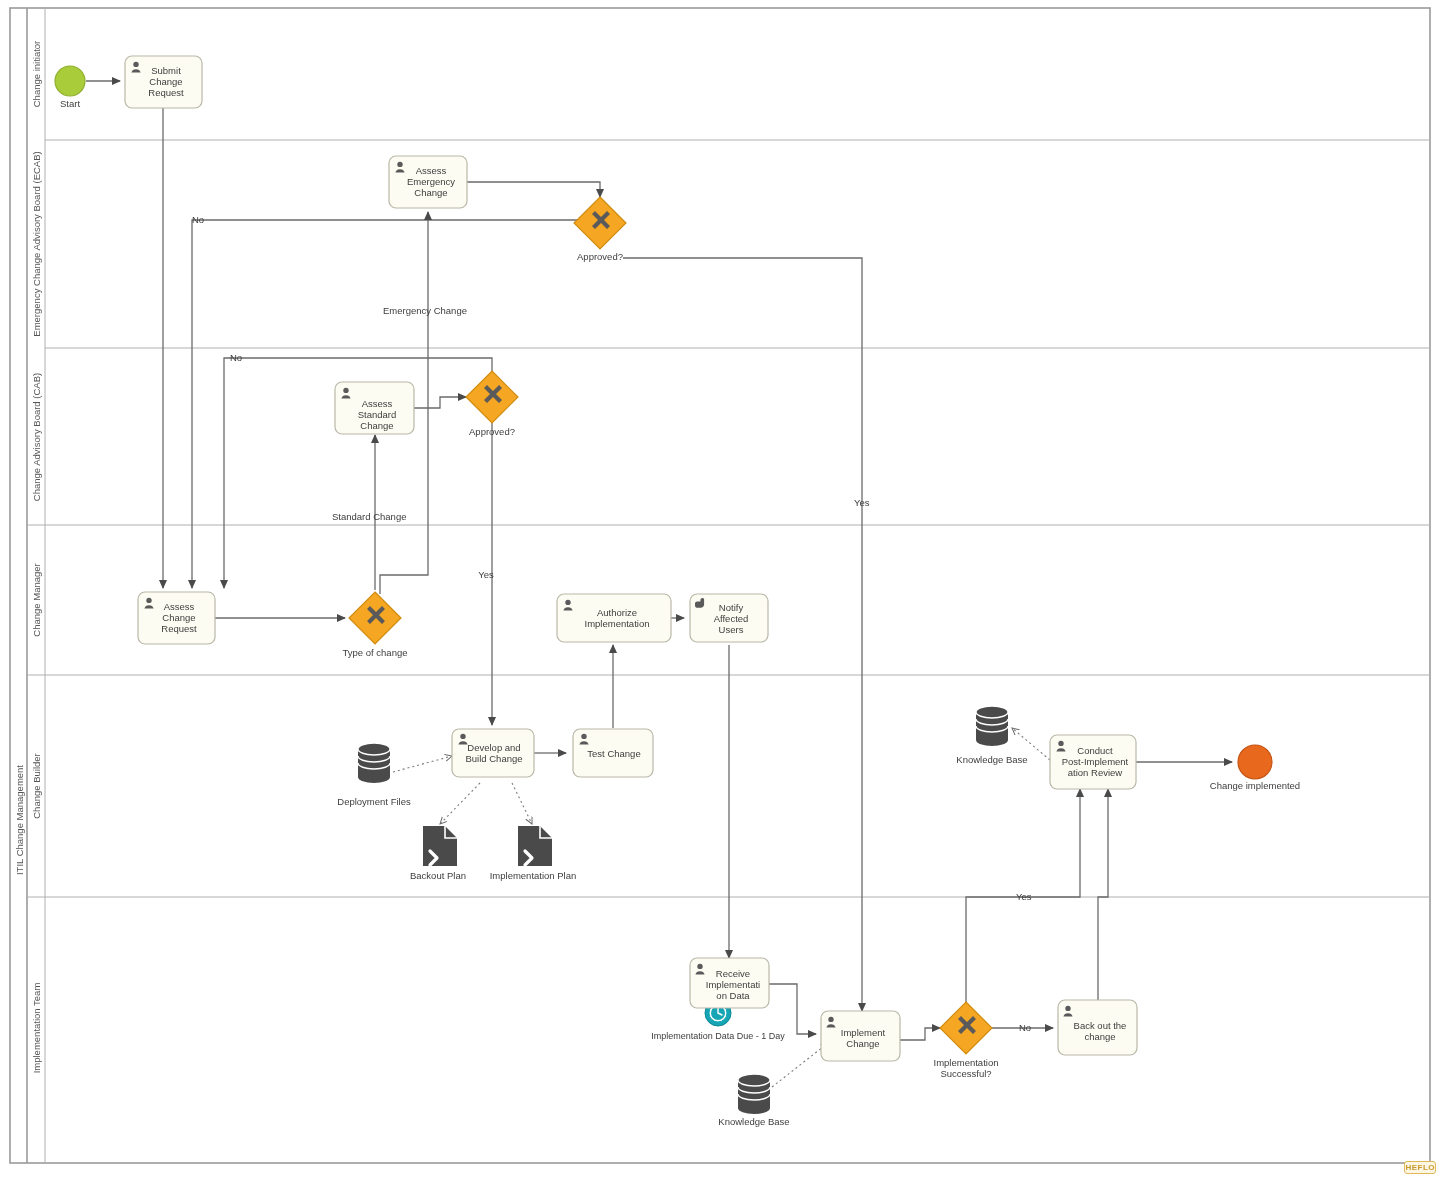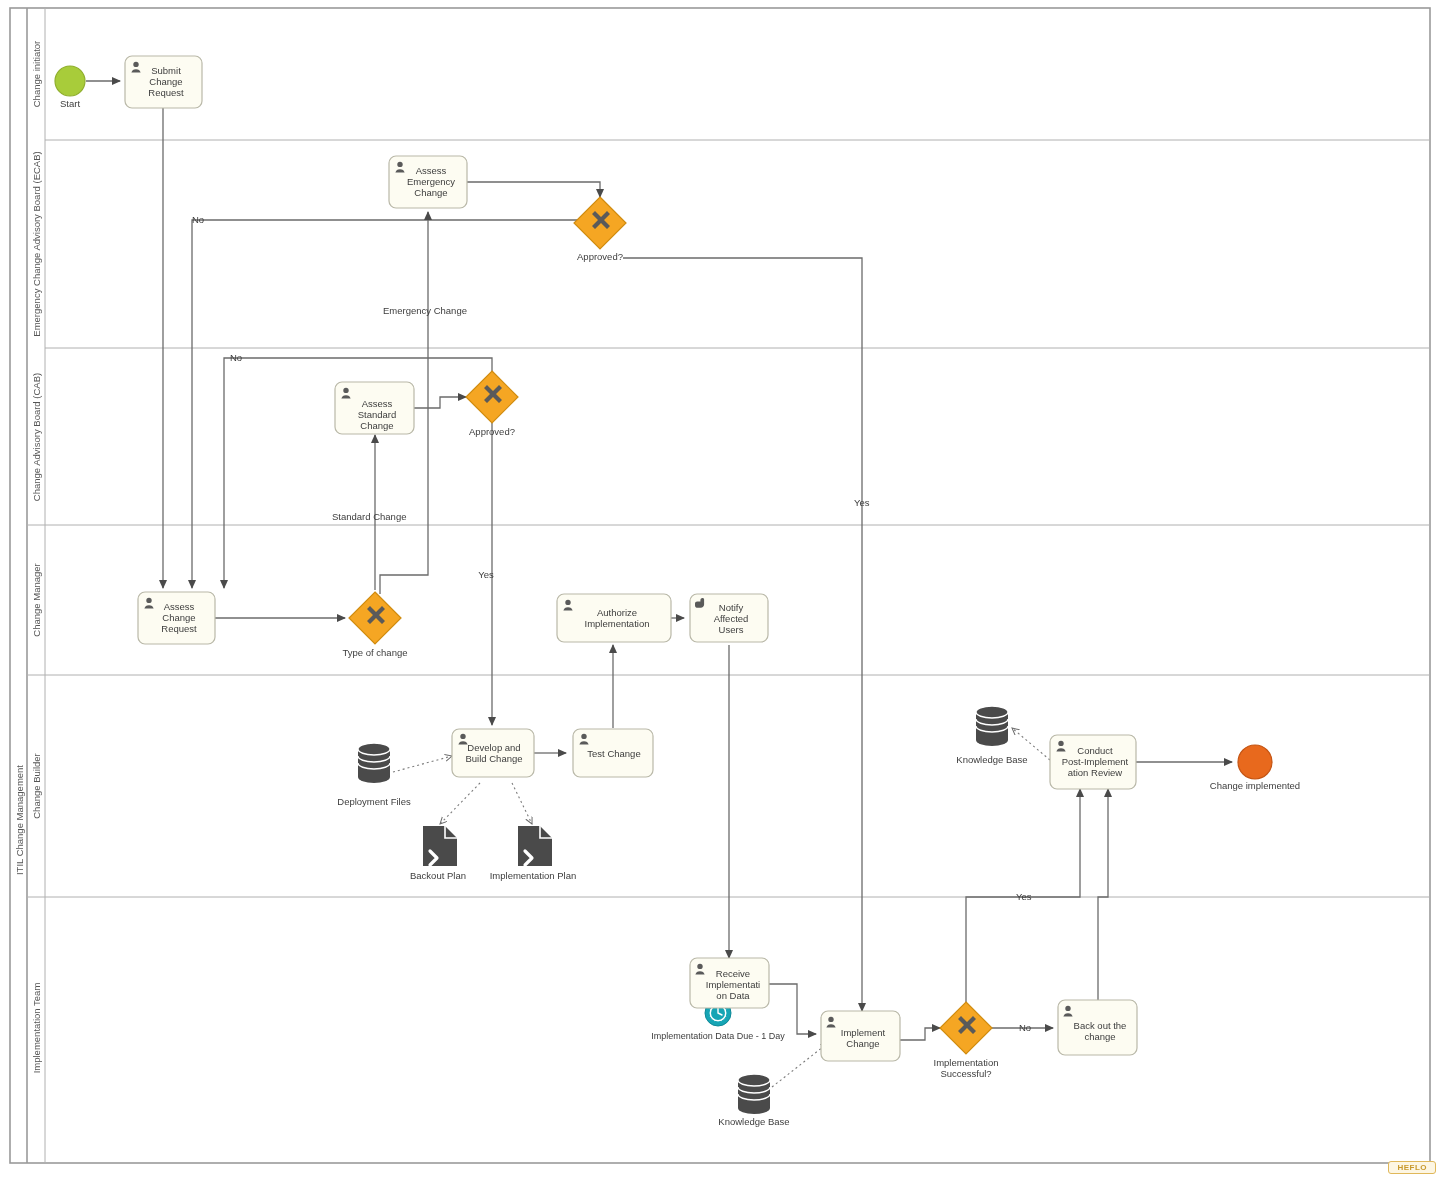--- a/index.html
+++ b/index.html
@@ -1,21 +1,21 @@
 <!DOCTYPE html>
 <html><head>
 <meta charset="utf-8">
 <style>
   html,body{margin:0;padding:0;background:#ffffff;}
   body{width:1440px;height:1178px;font-family:"Liberation Sans",sans-serif;color:#3d3d3d;}
   #stage{position:relative;width:1440px;height:1178px;overflow:hidden;background:#fff;}
   svg{position:absolute;left:0;top:0;}
   .logo{position:absolute;right:4px;bottom:4px;border:1px solid #e0b85a;border-radius:3px;
         background:#fdf6e3;color:#c99a2e;font-size:8px;font-weight:bold;letter-spacing:.5px;
-        padding:1px 8px;font-family:"Liberation Sans",sans-serif;}
+        padding:1px 0;font-family:"Liberation Sans",sans-serif;}
 </style>
 </head>
 <body>
 
 <div id="stage">
 
 <svg width="1440" height="1178" viewBox="0 0 1440 1178">
   <defs>
     <marker id="arrow" markerWidth="9" markerHeight="9" refX="8" refY="4" orient="auto" markerUnits="userSpaceOnUse">
       <path d="M0,0 L9,4 L0,8 z" fill="#4a4a4a"></path>

